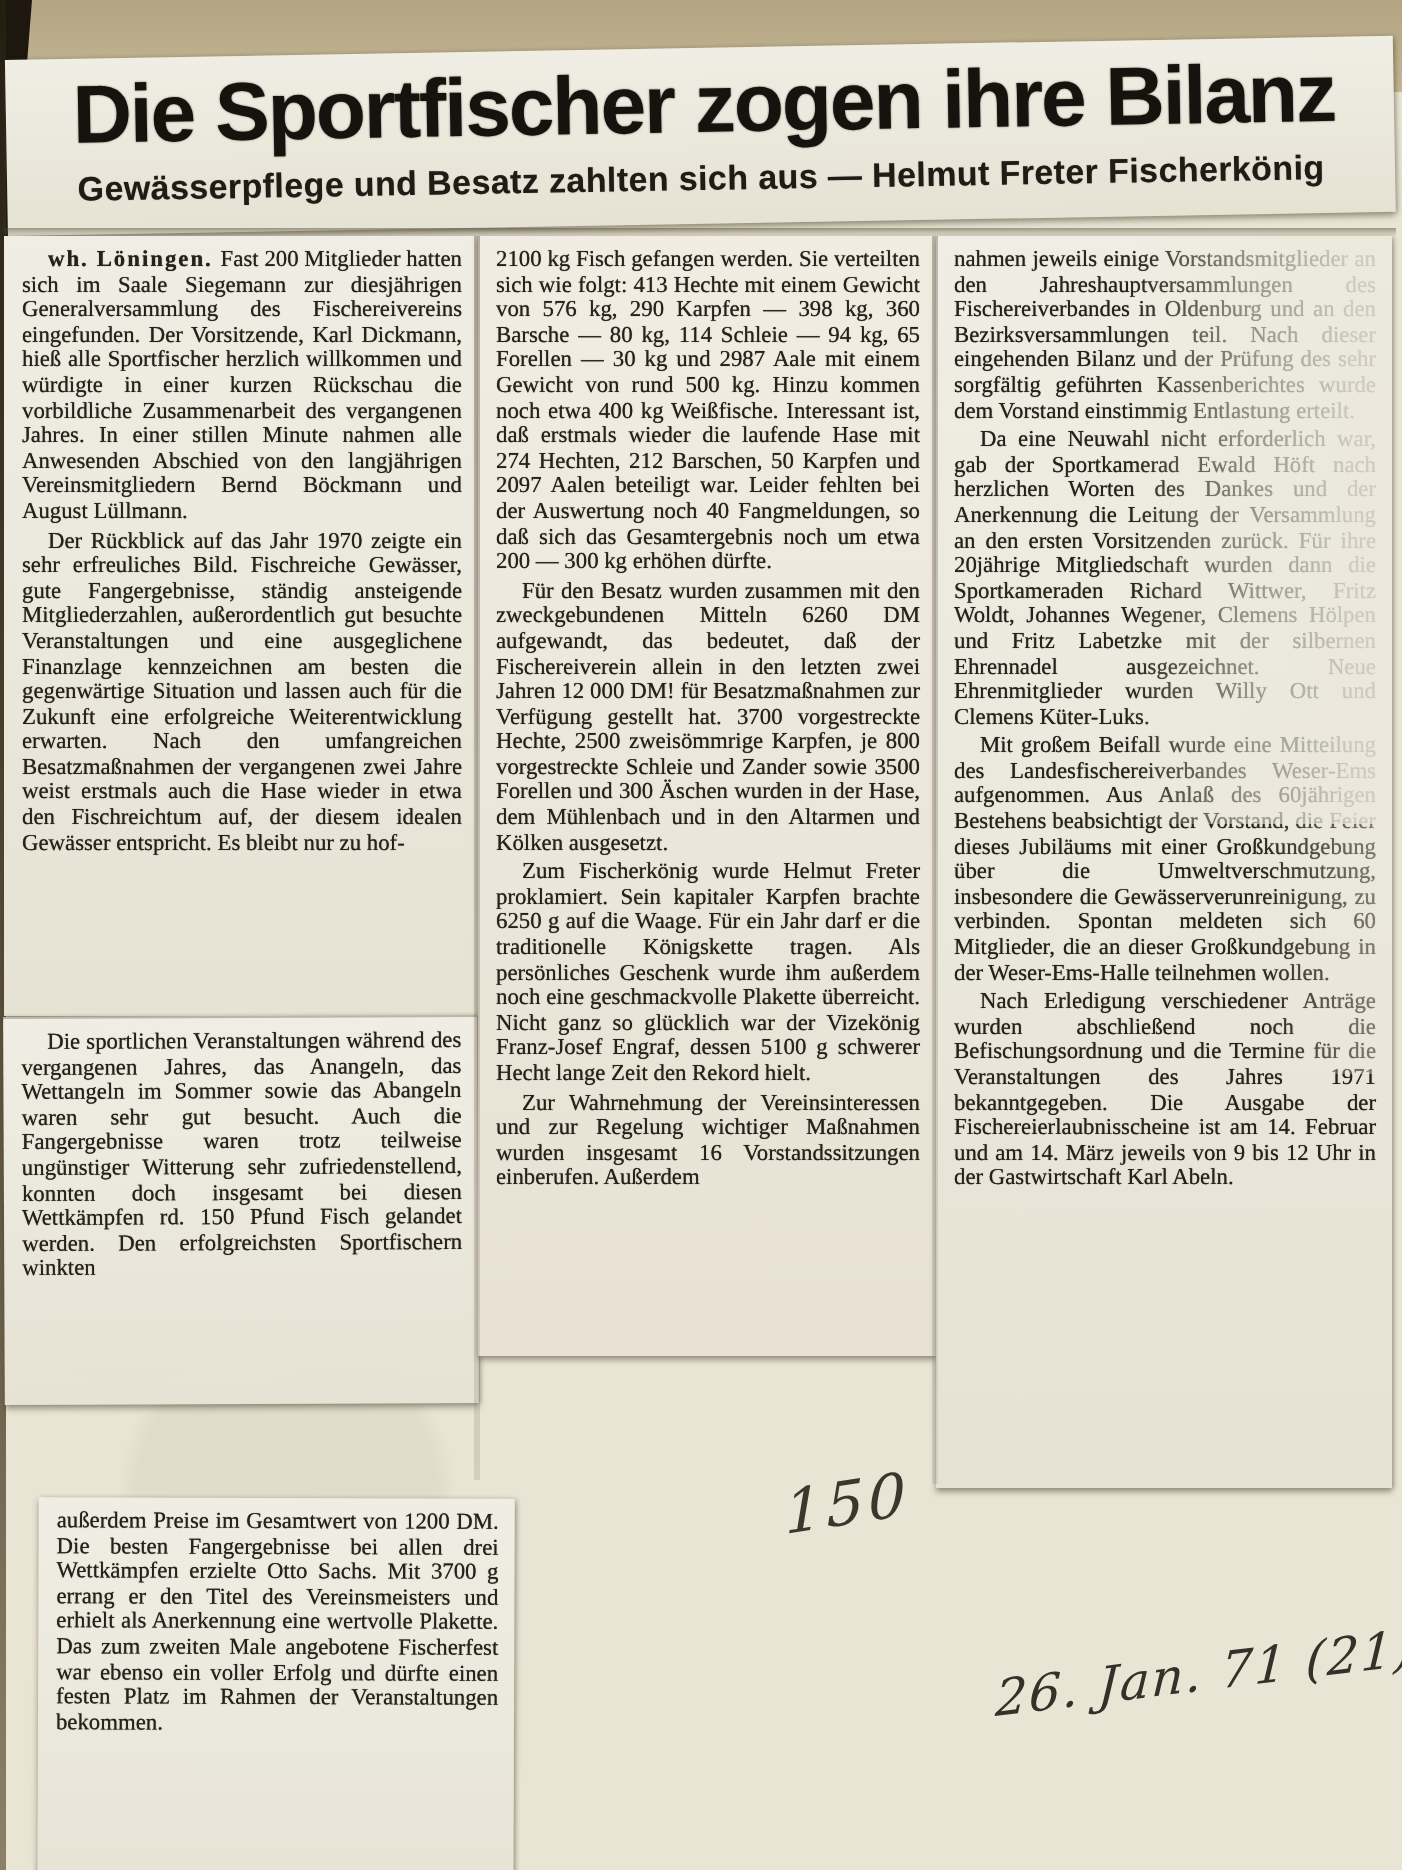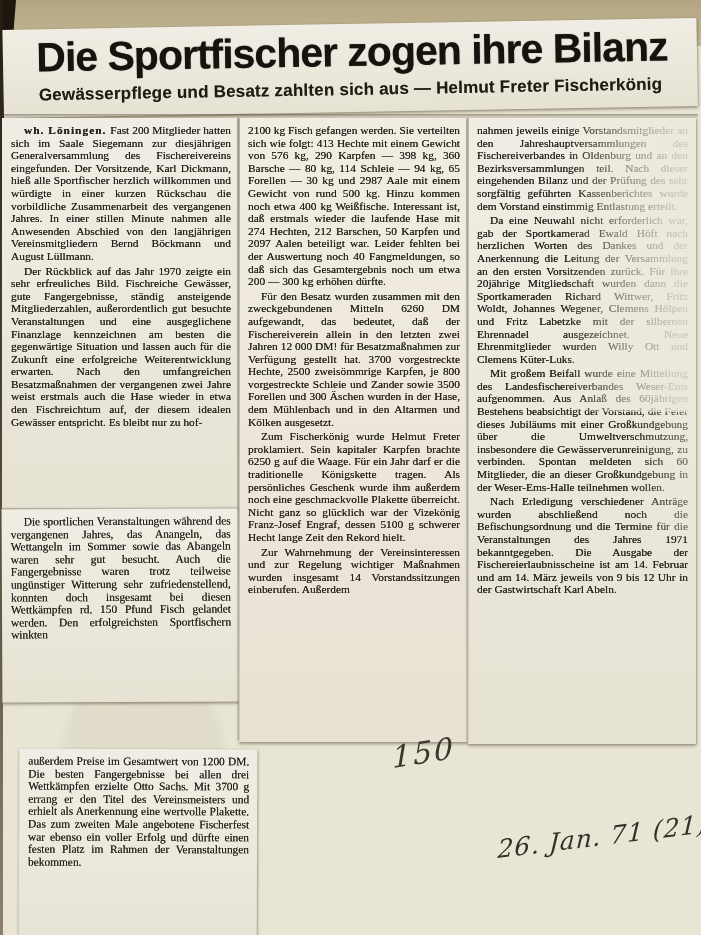--- a/index.html
+++ b/index.html
@@ -42,21 +42,21 @@
   .coltext p{margin:0 0 2px 0;font-size:11.4px;line-height:12.6px;color:#26221b;
     text-align:justify;text-indent:13px;
     text-shadow:0 0 .4px rgba(35,30,20,.85);}
   .coltext p.cont{text-indent:0;}
   .coltext .lead{font-weight:bold;letter-spacing:1px;}
   .col1a{left:2px;top:118px;width:237px;height:390px;}
   .col1b{left:2px;top:508px;width:237px;height:193px;transform:rotate(-.25deg);
     border-top:1px solid rgba(110,100,80,.35);}
   .col1c{left:19px;top:701px;width:238px;height:223px;transform:rotate(.2deg);
     border-bottom:3px solid #2e2617;margin-top:48px;}
-  .col2{left:239px;top:118px;width:229px;height:624px;
+  .col2{left:239px;top:118px;width:229px;height:560px;
     background:linear-gradient(180deg, rgba(255,250,244,.3), rgba(205,190,175,.14)),#ece7da;}
   .col3{left:468px;top:118px;width:228px;height:626px;}
   .fade-overlay{position:absolute;right:0;top:0;width:58%;height:47%;
     background:linear-gradient(90deg, rgba(235,232,219,0) 0%, rgba(235,232,219,.55) 45%, rgba(235,232,219,.85) 85%);
     pointer-events:none;}
   .fade-overlay2{position:absolute;right:0;top:47%;width:30%;height:20%;
     background:linear-gradient(90deg, rgba(235,232,219,0), rgba(235,232,219,.5));
     pointer-events:none;}
   
   .hand{position:absolute;z-index:6;font-style:italic;color:#3a372f;
@@ -103,21 +103,21 @@
     <div class="coltext">
         <p class="cont">außerdem Preise im Gesamtwert von 1200 DM. Die besten Fangergebnisse bei allen drei Wettkämpfen erzielte Otto Sachs. Mit 3700 g errang er den Titel des Vereinsmeisters und erhielt als Anerkennung eine wertvolle Plakette. Das zum zweiten Male angebotene Fischerfest war ebenso ein voller Erfolg und dürfte einen festen Platz im Rahmen der Veranstaltungen bekommen.</p>
       </div>
   </div>
 
   <div class="clip paper col2">
     <div class="coltext">
         <p class="cont">2100 kg Fisch gefangen werden. Sie verteilten sich wie folgt: 413 Hechte mit einem Gewicht von 576 kg, 290 Karpfen — 398 kg, 360 Barsche — 80 kg, 114 Schleie — 94 kg, 65 Forellen — 30 kg und 2987 Aale mit einem Gewicht von rund 500 kg. Hinzu kommen noch etwa 400 kg Weißfische. Interessant ist, daß erstmals wieder die laufende Hase mit 274 Hechten, 212 Barschen, 50 Karpfen und 2097 Aalen beteiligt war. Leider fehlten bei der Auswertung noch 40 Fangmeldungen, so daß sich das Gesamtergebnis noch um etwa 200 — 300 kg erhöhen dürfte.</p>
         <p>Für den Besatz wurden zusammen mit den zweckgebundenen Mitteln 6260 DM aufgewandt, das bedeutet, daß der Fischereiverein allein in den letzten zwei Jahren 12 000 DM! für Besatzmaßnahmen zur Verfügung gestellt hat. 3700 vorgestreckte Hechte, 2500 zweisömmrige Karpfen, je 800 vorgestreckte Schleie und Zander sowie 3500 Forellen und 300 Äschen wurden in der Hase, dem Mühlenbach und in den Altarmen und Kölken ausgesetzt.</p>
         <p>Zum Fischerkönig wurde Helmut Freter proklamiert. Sein kapitaler Karpfen brachte 6250 g auf die Waage. Für ein Jahr darf er die traditionelle Königskette tragen. Als persönliches Geschenk wurde ihm außerdem noch eine geschmackvolle Plakette überreicht. Nicht ganz so glücklich war der Vizekönig Franz-Josef Engraf, dessen 5100 g schwerer Hecht lange Zeit den Rekord hielt.</p>
-        <p>Zur Wahrnehmung der Vereinsinteressen und zur Regelung wichtiger Maßnahmen wurden insgesamt 14 Vorstandssitzungen einberufen. Außerdem</p>
+        <p>Zur Wahrnehmung der Vereinsinteressen und zur Regelung wichtiger Maßnahmen wurden insgesamt 16 Vorstandssitzungen einberufen. Außerdem</p>
       </div>
   </div>
 
   <div class="clip paper col3">
     <div class="coltext">
         <p class="cont">nahmen jeweils einige Vorstandsmitglieder an den Jahreshauptversammlungen des Fischereiverbandes in Oldenburg und an den Bezirksversammlungen teil. Nach dieser eingehenden Bilanz und der Prüfung des sehr sorgfältig geführten Kassenberichtes wurde dem Vorstand einstimmig Entlastung erteilt.</p>
         <p>Da eine Neuwahl nicht erforderlich war, gab der Sportkamerad Ewald Höft nach herzlichen Worten des Dankes und der Anerkennung die Leitung der Versammlung an den ersten Vorsitzenden zurück. Für ihre 20jährige Mitgliedschaft wurden dann die Sportkameraden Richard Wittwer, Fritz Woldt, Johannes Wegener, Clemens Hölpen und Fritz Labetzke mit der silbernen Ehrennadel ausgezeichnet. Neue Ehrenmitglieder wurden Willy Ott und Clemens Küter-Luks.</p>
         <p>Mit großem Beifall wurde eine Mitteilung des Landesfischereiverbandes Weser-Ems aufgenommen. Aus Anlaß des 60jährigen Bestehens beabsichtigt der Vorstand, die Feier dieses Jubiläums mit einer Großkundgebung über die Umweltverschmutzung, insbesondere die Gewässerverunreinigung, zu verbinden. Spontan meldeten sich 60 Mitglieder, die an dieser Großkundgebung in der Weser-Ems-Halle teilnehmen wollen.</p>
         <p>Nach Erledigung verschiedener Anträge wurden abschließend noch die Befischungsordnung und die Termine für die Veranstaltungen des Jahres 1971 bekanntgegeben. Die Ausgabe der Fischereierlaubnisscheine ist am 14. Februar und am 14. März jeweils von 9 bis 12 Uhr in der Gastwirtschaft Karl Abeln.</p>
       </div>

